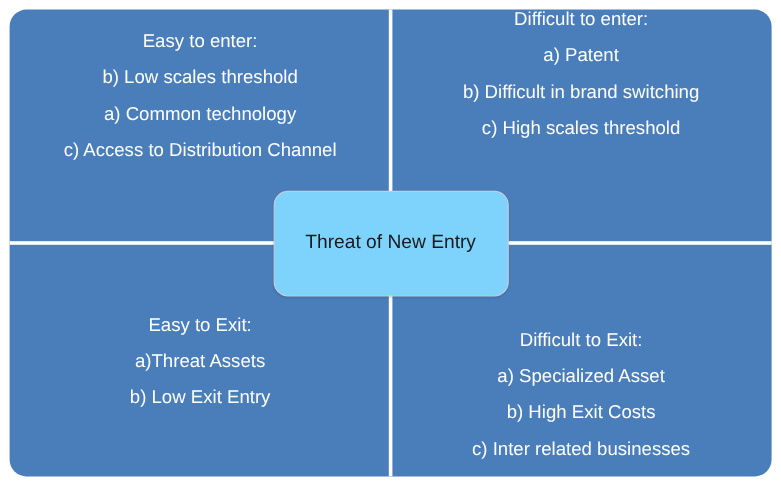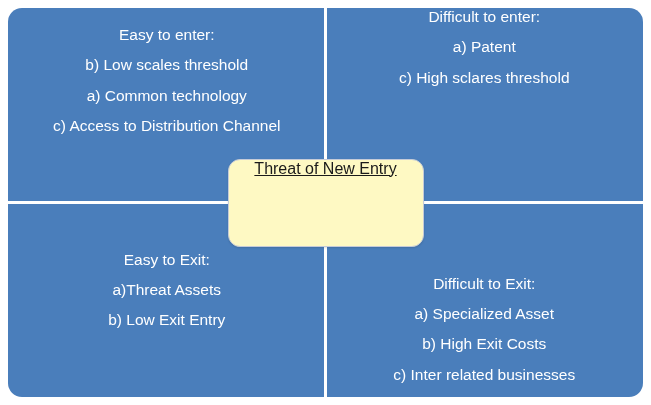--- a/index.html
+++ b/index.html
@@ -52,68 +52,69 @@
     box-sizing: border-box;
     display: flex;
     flex-direction: column;
     align-items: center;
     color: #ffffff;
     font-size: 15.5px;
     line-height: 1.12;
   }
   .q-tl { left: 0; top: 0; padding-top: 18px; }
   .q-tr { left: 50%; top: 0; }
-  .q-bl { left: 0; top: 50%; padding-top: 48px; }
+  .q-bl { left: 0; top: 50%; padding-top: 60px; }
   .q-br { left: 50%; top: 50%; padding-top: 72px; }
   .q-title {
     margin-bottom: 13px;
     white-space: nowrap;
   }
   .q-line {
     margin-bottom: 13px;
     white-space: nowrap;
   }
   .q-line:last-child { margin-bottom: 0; }
 
   .center-box {
     position: absolute;
     left: 50%;
     top: 50%;
     transform: translate(-50%, -50%);
     width: 196px;
     height: 88px;
-    background: #fef9c3;
+    background: #7dd3fc;
     border: 1px solid #c5cbd8;
     border-radius: 12px;
     display: flex;
+    align-items: center;
     justify-content: center;
     color: #1a1a1a;
     font-size: 16px;
     box-shadow: 0 1px 2px rgba(0,0,0,0.12);
     box-sizing: border-box;
-    text-decoration: underline;
   }
 </style>
 </head>
 <body>
 
 <div id="canvas">
   <div class="matrix">
 
     <div class="quadrant q-tl">
       <div class="q-title">Easy to enter:</div>
       <div class="q-line">b) Low scales threshold</div>
       <div class="q-line">a) Common technology</div>
       <div class="q-line">c) Access to Distribution Channel</div>
     </div>
 
     <div class="quadrant q-tr">
       <div class="q-title">Difficult to enter:</div>
       <div class="q-line">a) Patent</div>
-      <div class="q-line">c) High sclares threshold</div>
+      <div class="q-line">b) Difficult in brand switching</div>
+      <div class="q-line">c) High scales threshold</div>
     </div>
 
     <div class="quadrant q-bl">
       <div class="q-title">Easy to Exit:</div>
       <div class="q-line">a)Threat Assets</div>
       <div class="q-line">b) Low Exit Entry</div>
     </div>
 
     <div class="quadrant q-br">
       <div class="q-title">Difficult to Exit:</div>

